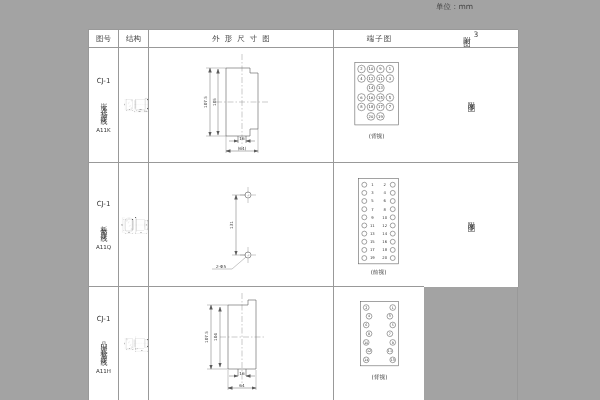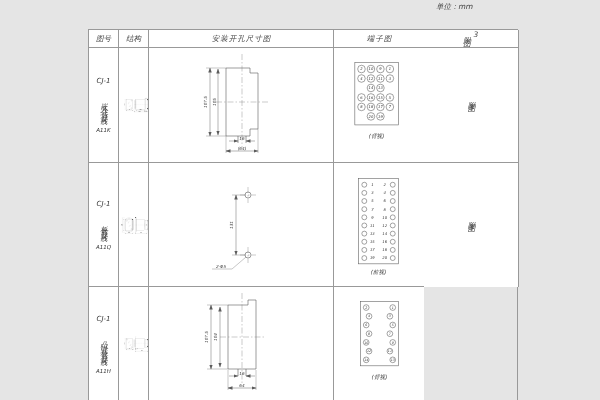--- a/index.html
+++ b/index.html
@@ -1,17 +1,17 @@
 <!DOCTYPE html>
 <html><head>
 <meta charset="utf-8">
 <style>
   html,body{margin:0;padding:0;background:#fff;}
   body{width:600px;height:400px;overflow:hidden;font-family:"DejaVu Sans","Liberation Sans",sans-serif;color:#333;}
-  .page{position:relative;width:600px;height:400px;background:#e5e5e5;font-style:italic;}
+  .page{position:relative;width:600px;height:400px;background:#a3a3a3;}
   .unit{position:absolute;left:436px;top:2px;font-size:7.5px;color:#444;}
   .tbl{position:absolute;left:88px;top:29px;width:430px;height:372px;display:grid;
        grid-template-columns:30px 30px 185px 90px 95px;
        grid-template-rows:18px 115px 124px 115px;
        border:1px solid #999;box-sizing:border-box;}
   .cell{border-right:1px solid #999;border-bottom:1px solid #999;display:flex;
         align-items:center;justify-content:center;overflow:hidden;box-sizing:border-box;background:#fff;}
   .nr{border-right:none;}
   .nb{border-bottom:none;}
   .head{font-size:7.5px;color:#444;white-space:nowrap;}
@@ -35,21 +35,21 @@
 </head>
 <body>
 
 <div class="page">
   <div class="unit">单位：mm</div>
 
   <div class="tbl">
 
     <div class="cell head">图号</div>
     <div class="cell head">结构</div>
-    <div class="cell head sp2">安装开孔尺寸图</div>
+    <div class="cell head sp">外形尺寸图</div>
     <div class="cell head sp2 nr">端子图</div>
 
     <div class="cell">
       <div class="vtext">附图3</div>
     </div>
     <div class="cell struct">
       <div class="model">CJ-1</div>
       <div class="mountv">嵌入式后接线</div>
       <div class="code">A11K</div>
     </div>

